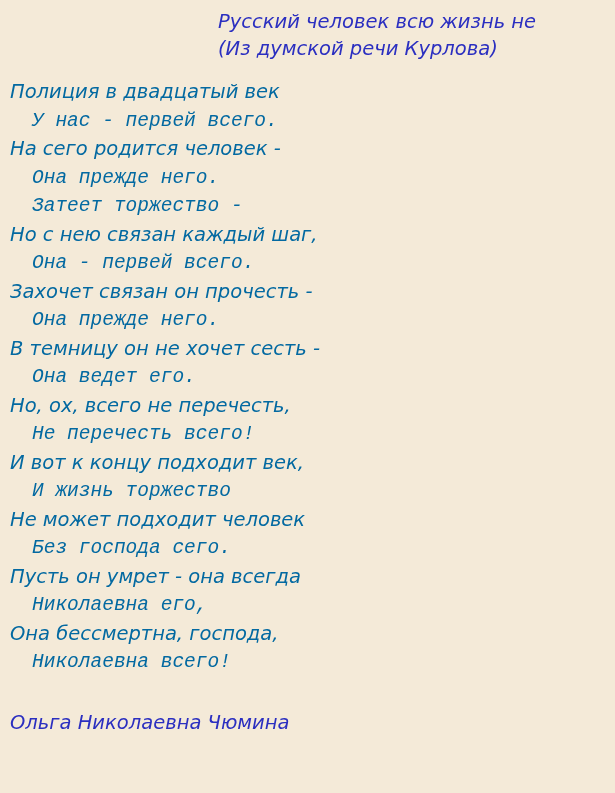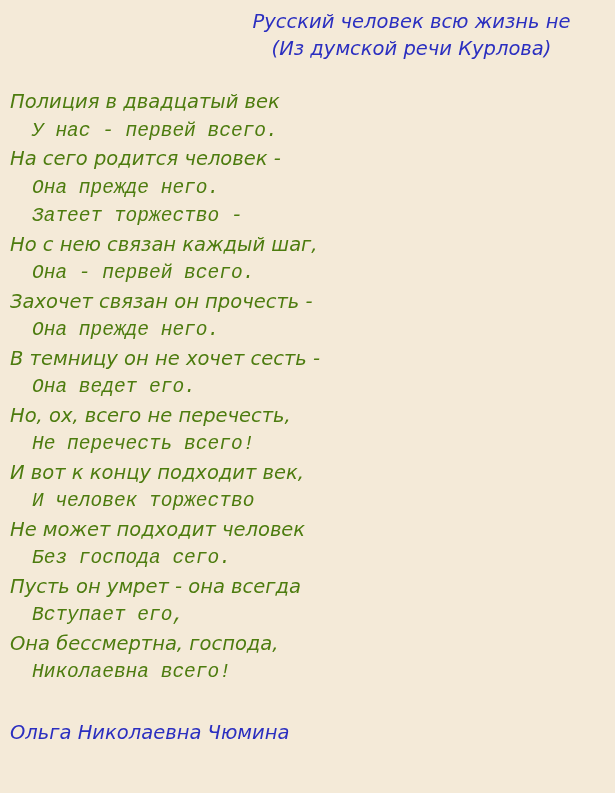--- a/index.html
+++ b/index.html
@@ -24,28 +24,27 @@
   .epigraph {
     margin-left: 208px;
     font-style: italic;
     font-size: 19.5px;
     line-height: 27px;
     color: #2b2fc0;
     white-space: nowrap;
   }
   .epigraph .line {
     display: block;
-    text-align: center;
   }
   .poem {
-    margin-top: 26px;
+    margin-top: 16px;
     font-style: italic;
     font-size: 19.5px;
     line-height: 28.5px;
-    color: #4d7c0f;
+    color: #0369a1;
   }
   .poem .line {
     display: block;
     white-space: pre;
   }
   .poem .line.indent {
     padding-left: 22px;
     font-family: Liberation Mono, monospace;
   }
   .author {
@@ -75,24 +74,24 @@
     <span class="line indent">Затеет торжество -</span>
     <span class="line">Но с нею связан каждый шаг,</span>
     <span class="line indent">Она - первей всего.</span>
     <span class="line">Захочет связан он прочесть -</span>
     <span class="line indent">Она прежде него.</span>
     <span class="line">В темницу он не хочет сесть -</span>
     <span class="line indent">Она ведет его.</span>
     <span class="line">Но, ох, всего не перечесть,</span>
     <span class="line indent">Не перечесть всего!</span>
     <span class="line">И вот к концу подходит век,</span>
-    <span class="line indent">И человек торжество</span>
+    <span class="line indent">И жизнь торжество</span>
     <span class="line">Не может подходит человек</span>
     <span class="line indent">Без господа сего.</span>
     <span class="line">Пусть он умрет - она всегда</span>
-    <span class="line indent">Вступает его,</span>
+    <span class="line indent">Николаевна его,</span>
     <span class="line">Она бессмертна, господа,</span>
     <span class="line indent">Николаевна всего!</span>
   </div>
 
   <div class="author">Ольга Николаевна Чюмина</div>
 
 </div>
 
 </body></html>

